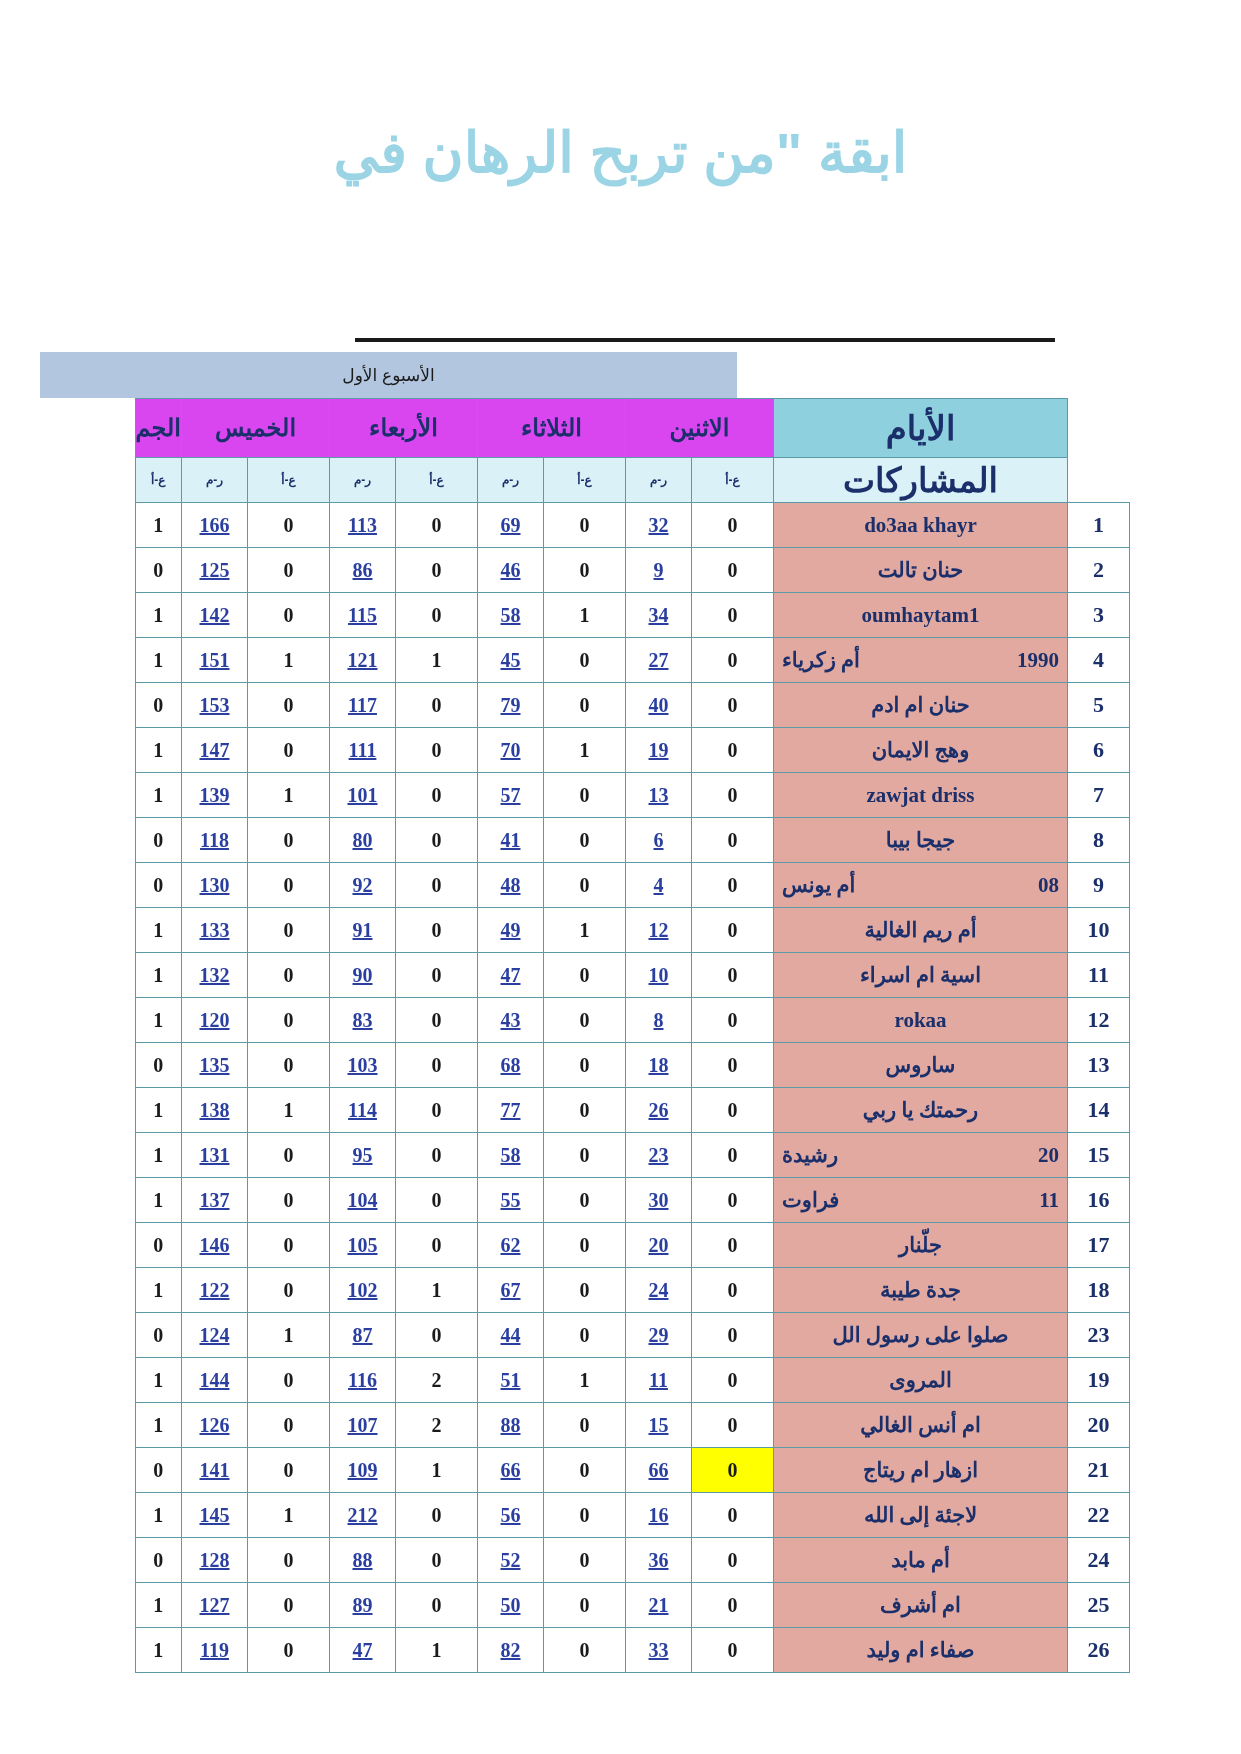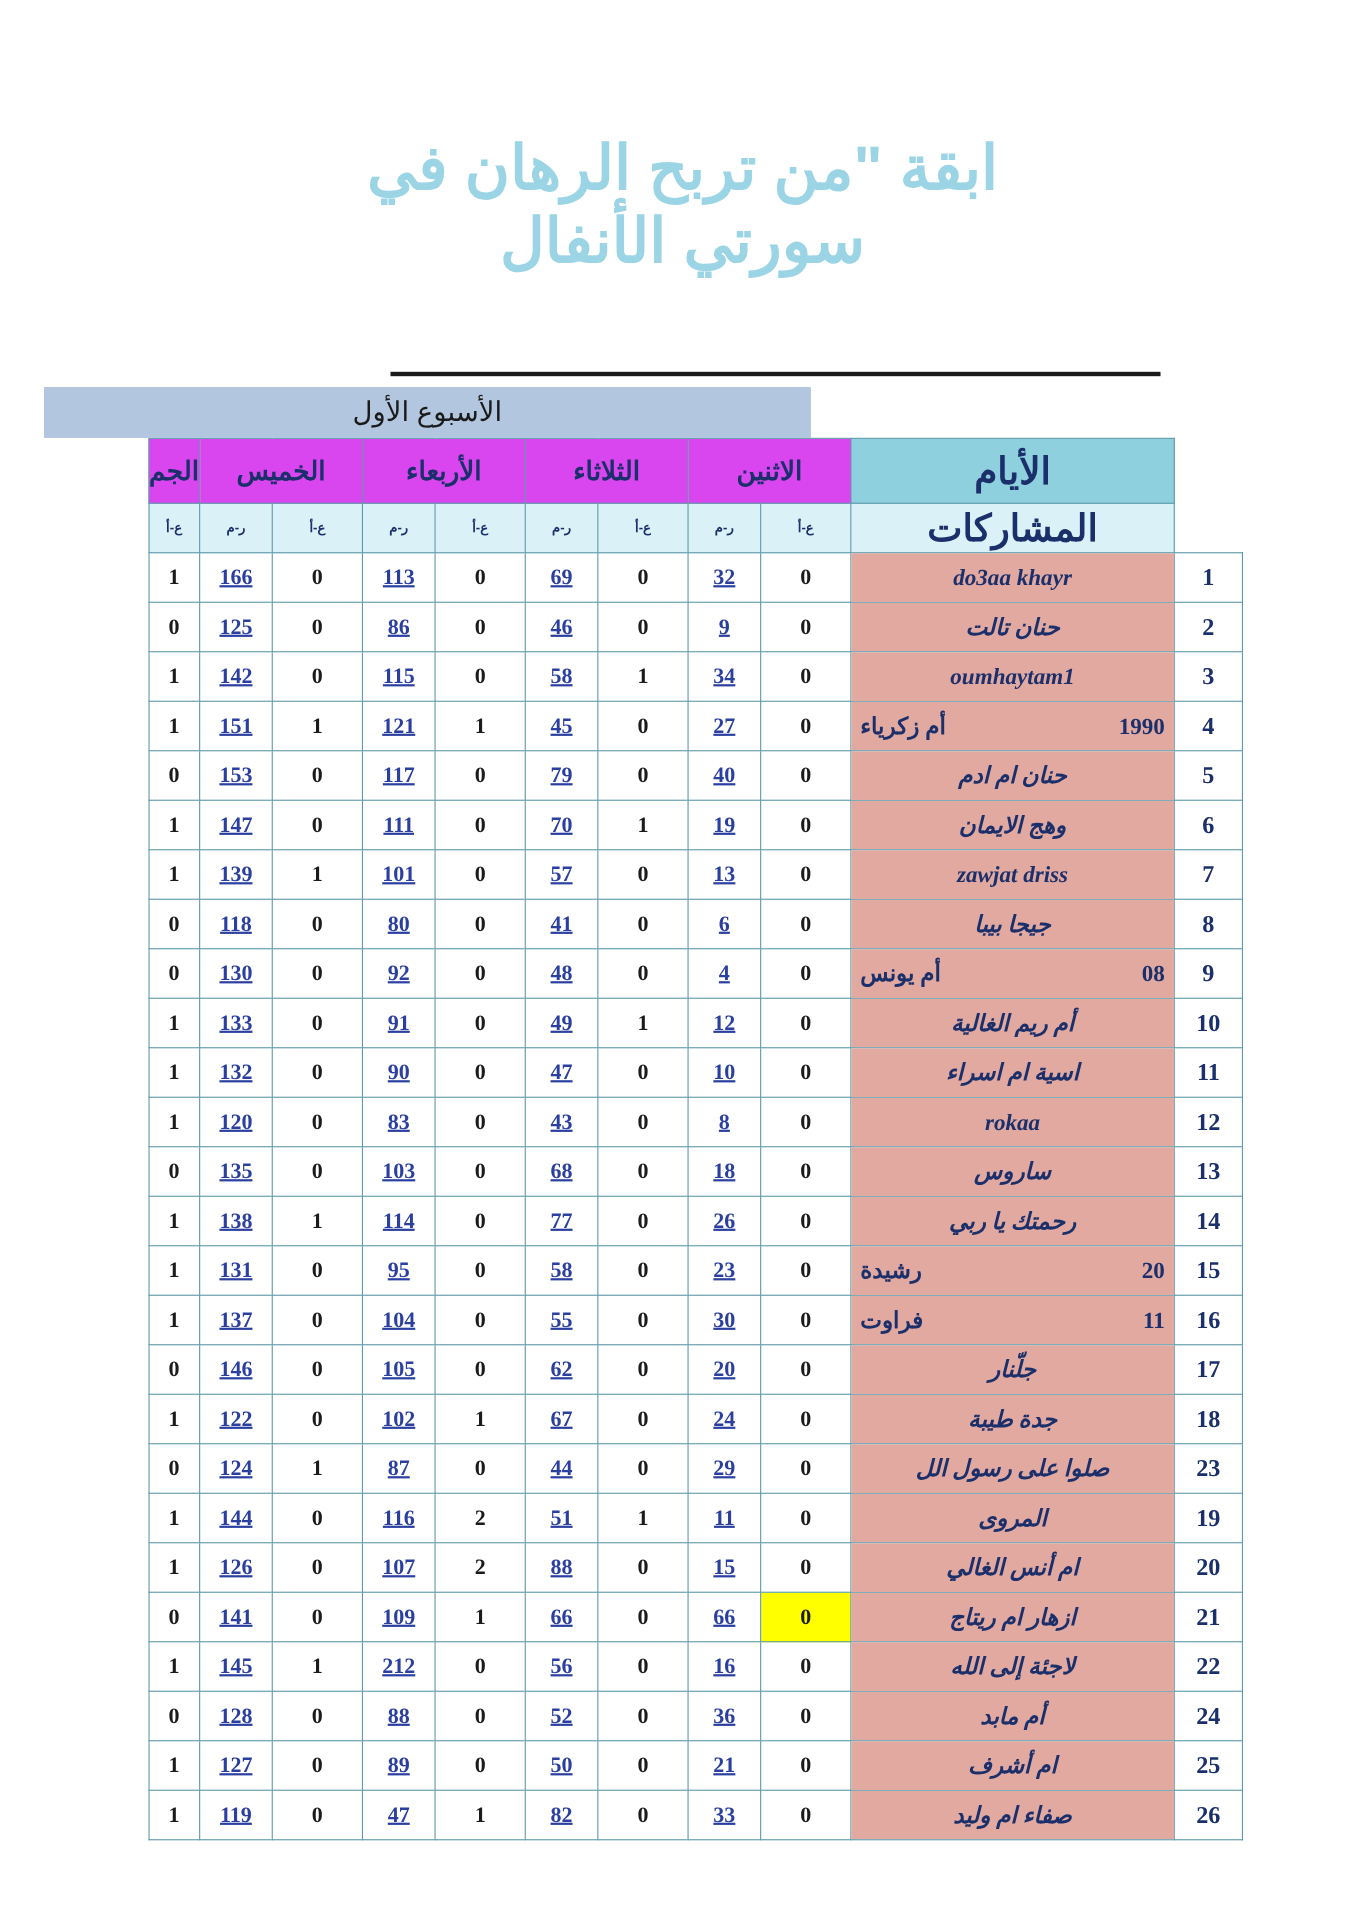--- a/index.html
+++ b/index.html
@@ -71,21 +71,21 @@
     height:46px;
     width:697px;
     margin-right:0;
     margin-left:auto;
     border:1px solid #b3c6e0;
     box-sizing:border-box;
     display:flex;
     align-items:center;
     justify-content:center;
     color:#1a1a1a;
-    font-size:25px;
+    font-size:17px;
     font-family:"Liberation Sans", sans-serif;
   }
   .weekbar-row{
     display:flex;
     flex-direction:row;
     width:1090px;
     margin-bottom:0;
   }
   .weekbar-spacer{flex:1;}
   
@@ -149,21 +149,20 @@
     color:#1b1b1b;
   }
   td.hl{
     background:#ffff00;
   }
   .name-inner{
     display:block;
     width:100%;
     white-space:nowrap;
     overflow:visible;
-    font-style:italic;
   }
   .name-split{
     display:flex;
     justify-content:space-between;
     align-items:center;
     padding:0 8px;
     white-space:nowrap;
   }
   
   col.c-rank{width:62px;}
@@ -171,21 +170,20 @@
   col.c-zero{width:66px;}
   col.c-num{width:82px;}
 </style>
 </head>
 <body>
 
 <div class="page">
 
   <div class="title-wrap">
     <div class="title-line">ابقة "من تربح الرهان في</div>
-    <div class="title-line l2">سورتي الأنفال</div>
   </div>
 
   <div class="table-block">
     <div class="top-rule"></div>
 
     <div class="weekbar-row">
       <div class="weekbar-spacer"></div>
       <div class="weekbar">الأسبوع الأول</div>
     </div>
 

